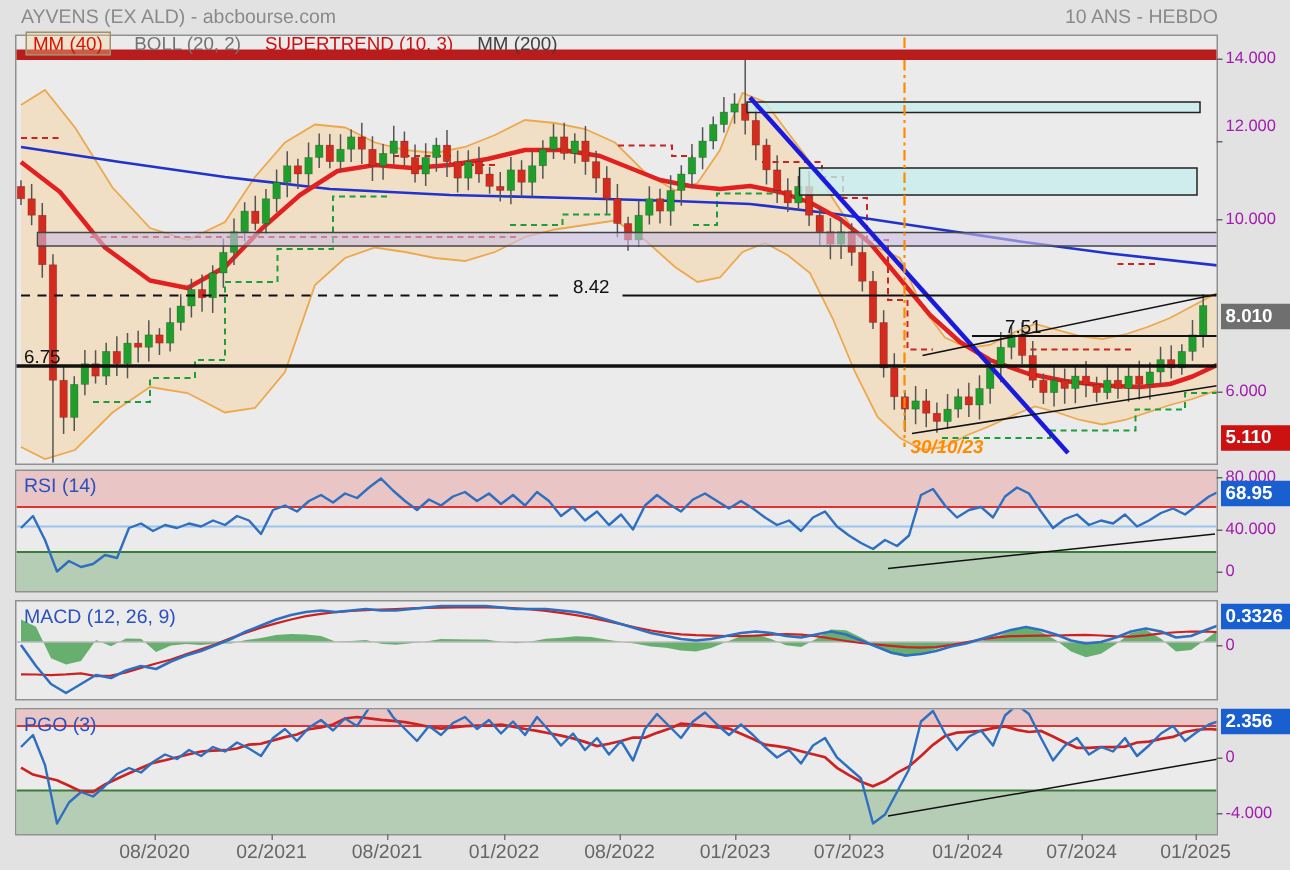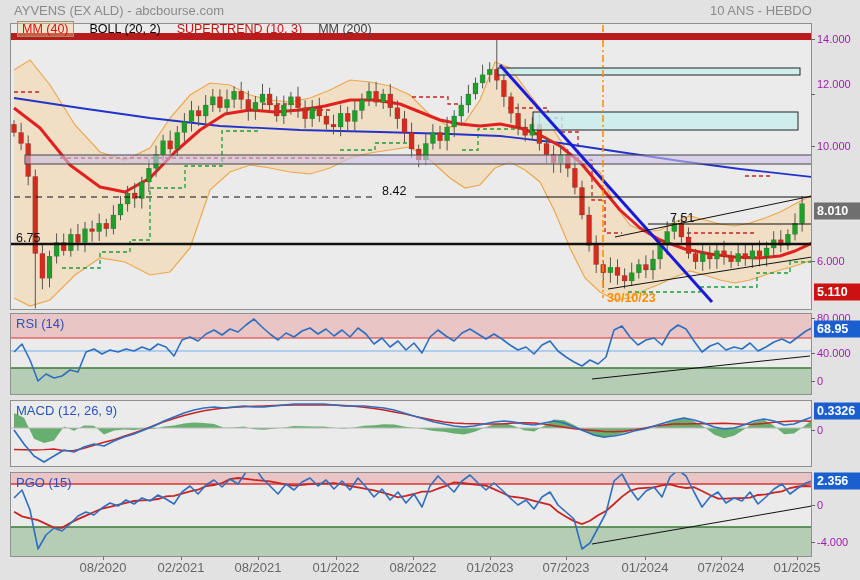--- a/index.html
+++ b/index.html
@@ -24,21 +24,21 @@
 </style>
 </head>
 <body>
 
 <div id="stage">
   <div class="title-row">AYVENS (EX ALD) - abcbourse.com</div>
   <div class="range-label">10 ANS - HEBDO</div>
 
   <div id="legend">
       <span class="legend-item boxed" style="color: rgb(221, 17, 0);">MM (40)</span>
-      <span class="legend-item" style="color: #000000; text-align: center;">BOLL (20, 2)</span>
+      <span class="legend-item" style="color: #737373; text-align: center;">BOLL (20, 2)</span>
       <span class="legend-item" style="color: rgb(204, 17, 17);">SUPERTREND (10, 3)</span>
       <span class="legend-item" style="color: #404040; text-align: center;">MM (200)</span>
     </div>
 
   <div class="panel" id="panel-main" style="top: 23px; height: 287px;">
       <svg id="svg-main" width="800" height="285">
         <path fill="rgba(241,221,189,0.85)" stroke="none" d="M3,46 L19,36 L39,61 L64,101 L89,128 L114,136 L139,124 L159,94 L179,71 L199,59 L219,61 L239,71 L259,76 L279,78 L299,74 L319,66 L339,56 L359,58 L379,62 L399,71 L419,91 L439,103 L454,98 L469,76 L484,38 L499,44 L514,64 L529,84 L544,108 L559,131 L574,141 L589,148 L604,181 L619,201 L634,208 L649,206 L664,198 L679,192 L694,196 L709,200 L724,202 L739,199 L754,194 L769,188 L784,180 L801,171 L801,236 L784,242 L769,246 L754,251 L739,256 L724,259 L709,256 L694,251 L679,247 L664,253 L649,260 L634,266 L619,274 L604,276 L589,268 L574,254 L559,224 L544,188 L529,158 L514,146 L499,138 L484,144 L469,161 L454,164 L439,154 L419,136 L399,123 L379,126 L359,129 L339,134 L319,144 L299,150 L279,148 L259,144 L239,141 L219,148 L199,166 L179,224 L159,248 L139,251 L114,238 L89,234 L64,251 L39,276 L19,282 L3,274"></path>
         <path fill="none" stroke="#eda84e" stroke-width="1.2" d="M3,46 L19,36 L39,61 L64,101 L89,128 L114,136 L139,124 L159,94 L179,71 L199,59 L219,61 L239,71 L259,76 L279,78 L299,74 L319,66 L339,56 L359,58 L379,62 L399,71 L419,91 L439,103 L454,98 L469,76 L484,38 L499,44 L514,64 L529,84 L544,108 L559,131 L574,141 L589,148 L604,181 L619,201 L634,208 L649,206 L664,198 L679,192 L694,196 L709,200 L724,202 L739,199 L754,194 L769,188 L784,180 L801,171"></path>
         <path fill="none" stroke="#eda84e" stroke-width="1.2" d="M3,274 L19,282 L39,276 L64,251 L89,234 L114,238 L139,251 L159,248 L179,224 L199,166 L219,148 L239,141 L259,144 L279,148 L299,150 L319,144 L339,134 L359,129 L379,126 L399,123 L419,136 L439,154 L454,164 L469,161 L484,144 L499,138 L514,146 L529,158 L544,188 L559,224 L574,254 L589,268 L604,276 L619,274 L634,266 L649,260 L664,253 L679,247 L694,251 L709,256 L724,259 L739,256 L754,251 L769,246 L784,242 L801,236"></path>
         <path fill="none" stroke="#cc2222" stroke-width="1.3" stroke-dasharray="4,3" d="M3,68 L29,68"></path>
@@ -317,21 +317,21 @@
         <line x1="0" y1="11" x2="800" y2="11" stroke="#dd3333" stroke-width="1.3"></line>
         <line x1="0" y1="54" x2="800" y2="54" stroke="#3a7a3a" stroke-width="1.3"></line>
         <path fill="none" stroke="#111" stroke-width="1" d="M581,71 L801,33"></path>
         <path fill="none" stroke="#cc2222" stroke-width="1.8" d="M3,38.75 L11,43.39999999999998 L19,45.33333333333337 L27,47.14285714285711 L35,50.85714285714289 L43,54.571428571428555 L51,54.85714285714289 L59,50 L67,46.14285714285711 L75,42.571428571428555 L83,39 L91,35.571428571428555 L99,33.85714285714283 L107,31.857142857142833 L115,29.857142857142833 L123,28 L131,27.428571428571445 L139,27.142857142857167 L147,26 L155,23.428571428571445 L163,22.857142857142833 L171,20.571428571428555 L179,18.428571428571445 L187,16.714285714285722 L195,13.142857142857167 L203,12 L211,10 L219,6 L227,5 L235,5.857142857142833 L243,6.857142857142833 L251,7.571428571428555 L259,8.428571428571445 L267,9.857142857142833 L275,11.571428571428555 L283,12.714285714285722 L291,11.857142857142833 L299,11.142857142857167 L307,10.714285714285722 L315,10.714285714285722 L323,10.142857142857167 L331,11.428571428571445 L339,13 L347,14.285714285714278 L355,15.857142857142833 L363,17.428571428571445 L371,19.285714285714278 L379,21.571428571428555 L387,24.428571428571445 L395,22.857142857142833 L403,21 L411,18.714285714285722 L419,18.714285714285722 L427,15.571428571428555 L435,12.857142857142833 L443,9.428571428571445 L451,10 L459,11 L467,11.857142857142833 L475,12.714285714285722 L483,16.142857142857167 L491,19.714285714285722 L499,23.428571428571445 L507,24.428571428571445 L515,25.714285714285722 L523,27.857142857142833 L531,29.857142857142833 L539,31.857142857142833 L547,38.85714285714283 L555,43.714285714285666 L563,48.14285714285711 L571,51.14285714285711 L579,47.714285714285666 L587,42.285714285714334 L595,38 L603,31 L611,23.571428571428555 L619,17.714285714285722 L627,15.428571428571445 L635,14.857142857142833 L643,14.285714285714278 L651,12.428571428571445 L659,11.285714285714278 L667,13.571428571428555 L675,15 L683,14.285714285714278 L691,18 L699,22 L707,25.571428571428555 L715,25.571428571428555 L723,25.142857142857167 L731,25.142857142857167 L739,24.714285714285722 L747,22 L755,21.428571428571445 L763,19.571428571428555 L771,18.285714285714278 L779,15 L787,13.5 L795,13 L801,13.5"></path>
         <path fill="none" stroke="#2f6fc0" stroke-width="1.6" stroke-linejoin="round" d="M3,25 L11,17 L19,37 L27,76 L35,62 L43,55 L51,58 L59,51 L67,43 L75,39 L83,42 L91,35 L99,30 L107,33 L115,27 L123,31 L131,25 L139,28 L147,22 L155,26 L163,31 L171,19 L179,13 L187,21 L195,12 L203,7 L211,14 L219,6 L227,11 L235,-1 L243,-7 L251,5 L259,13 L267,21 L275,11 L283,17 L291,9 L299,5 L307,13 L315,7 L323,16 L331,8 L339,17 L347,5 L355,14 L363,24 L371,16 L379,27 L387,19 L395,30 L403,21 L411,34 L419,13 L427,3 L435,11 L443,19 L451,8 L459,2 L467,10 L475,17 L483,10 L491,17 L499,25 L507,32 L515,27 L523,36 L531,24 L539,19 L547,32 L555,39 L563,46 L571,76 L579,70 L587,55 L595,40 L603,8 L611,1 L619,16 L627,27 L635,18 L643,14 L651,24 L659,4 L667,-3 L675,3 L683,19 L691,34 L699,24 L707,19 L715,30 L723,25 L731,28 L739,19 L747,31 L755,24 L763,16 L771,11 L779,21 L787,15 L795,10 L801,8"></path>
       </svg>
     </div>
 
   <div class="panel-label" id="lbl-rsi" style="left: 16px; top: 316px;">RSI (14)</div>
   <div class="panel-label" id="lbl-macd" style="left: 16px; top: 403px;">MACD (12, 26, 9)</div>
-  <div class="panel-label" id="lbl-pgo" style="left: 16px; top: 475px;">PGO (15)</div>
+  <div class="panel-label" id="lbl-pgo" style="left: 16px; top: 475px;">PGO (3)</div>
 
   <div id="gutter">
       <div class="gutter-label" style="top: 39px;">14.000</div>
       <div class="tick" style="top: 39px;"></div>
       <div class="gutter-label" style="top: 84px;">12.000</div>
       <div class="tick" style="top: 94px;"></div>
       <div class="gutter-label" style="top: 146px;">10.000</div>
       <div class="tick" style="top: 146px;"></div>
       <div class="gutter-label" style="top: 261px;">6.000</div>
       <div class="tick" style="top: 261px;"></div>
@@ -373,15 +373,15 @@
       <div class="x-tick" style="left: 645px;"></div>
       <div class="x-label" style="left: 721px;">07/2024</div>
       <div class="x-tick" style="left: 721px;"></div>
       <div class="x-label" style="left: 797px;">01/2025</div>
       <div class="x-tick" style="left: 797px;"></div>
     </div>
   <div id="annots">
       <div class="lvl-label" style="left: 382px; top: 184px;">8.42</div>
       <div class="lvl-label" style="left: 670px; top: 211px;">7.51</div>
       <div class="lvl-label" style="left: 16px; top: 231px;">6.75</div>
-      <div class="event-label" style="left: 607px; top: 291px;">30/10/23</div>
+      <div class="event-label" style="left: 607px; top: 291px; font-style: italic;">30/10/23</div>
     </div>
 </div>
 
 </body></html>

